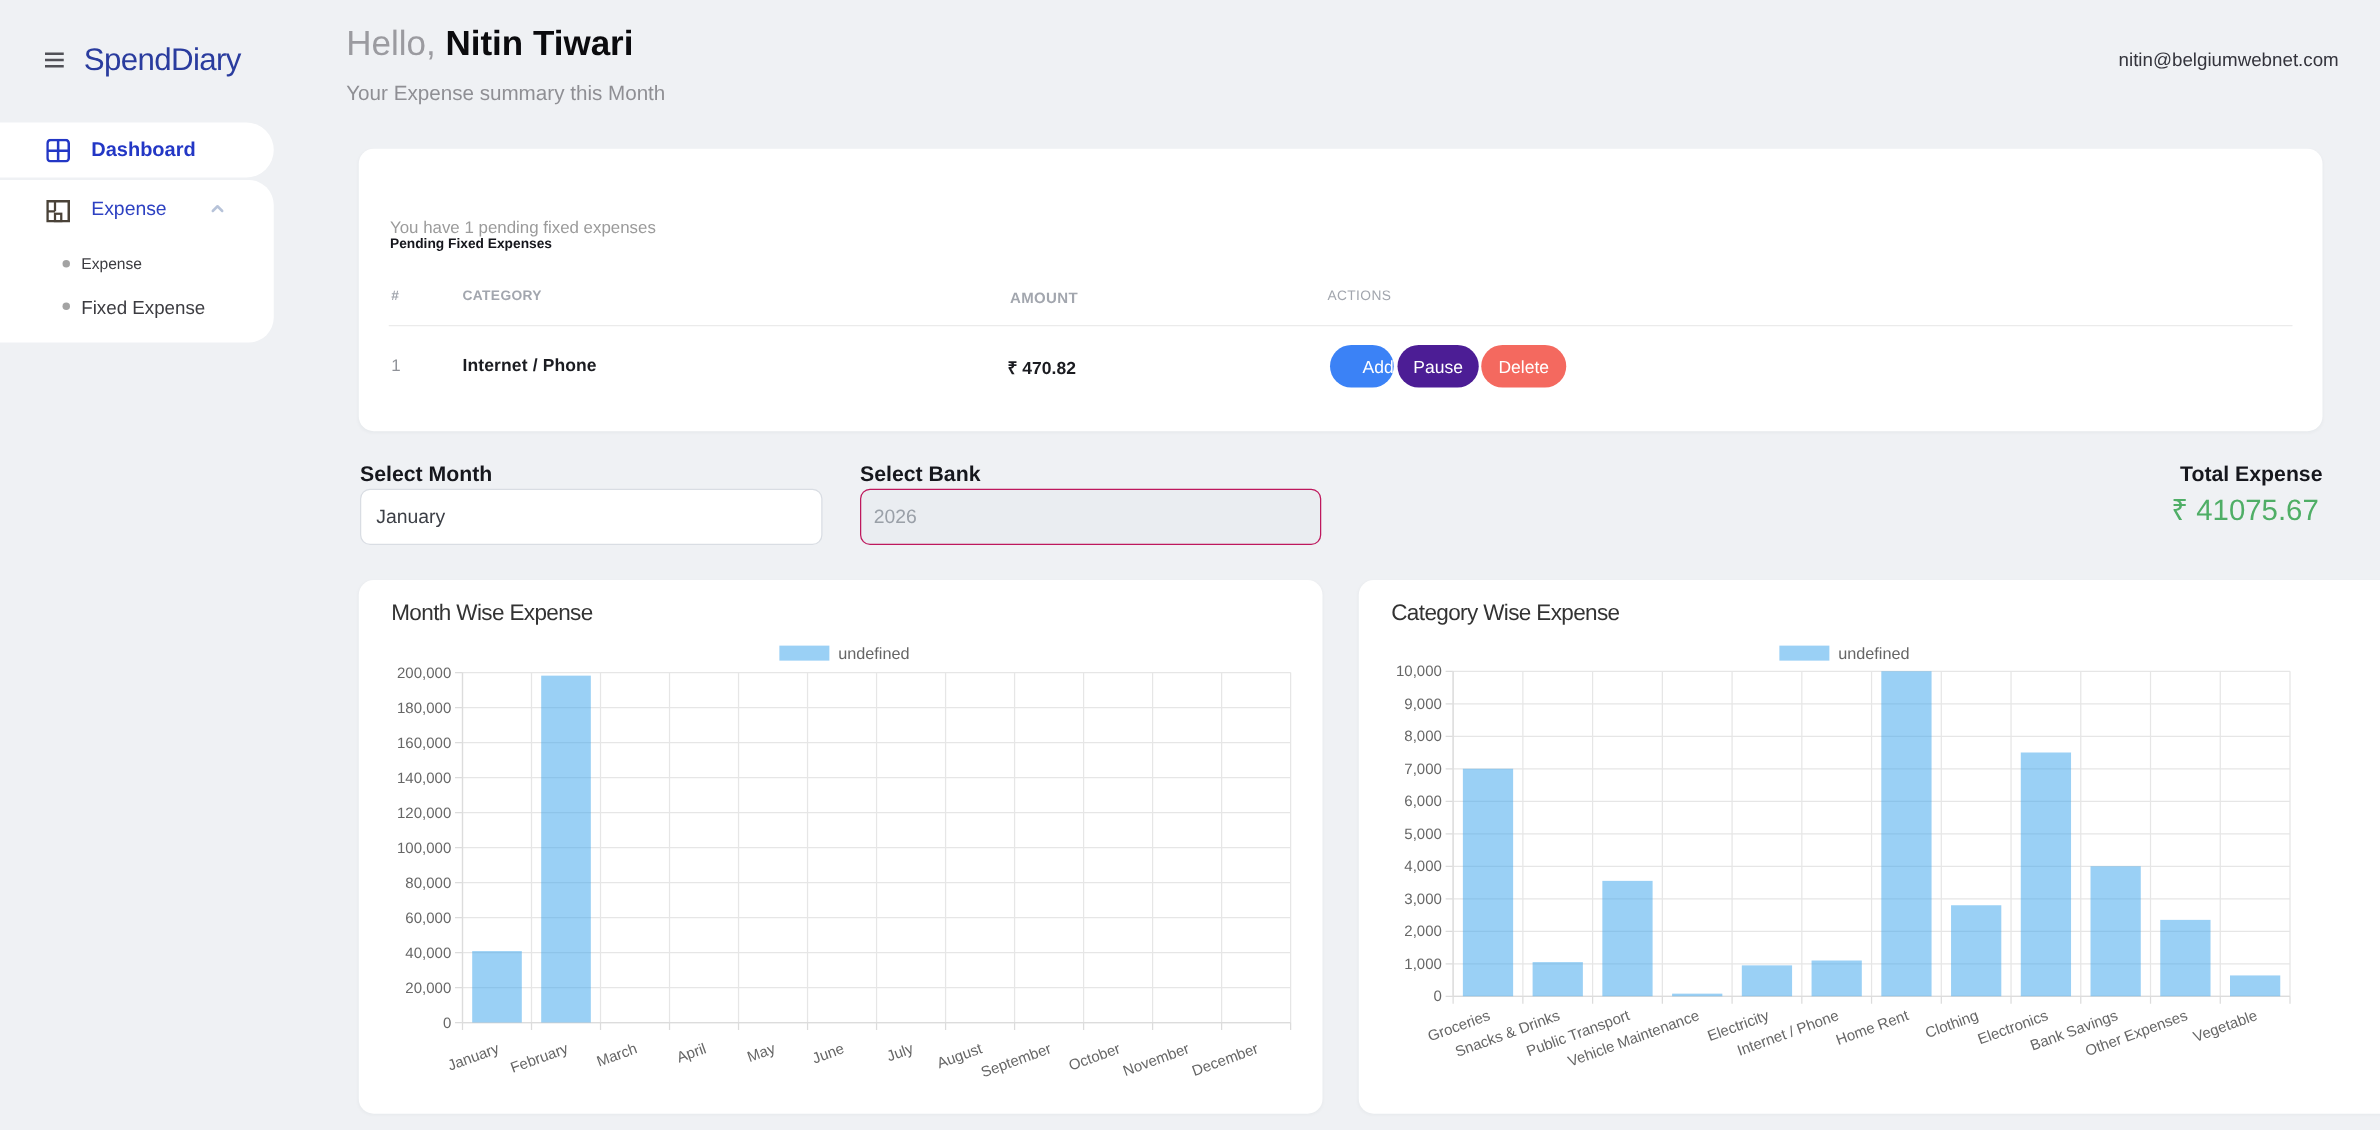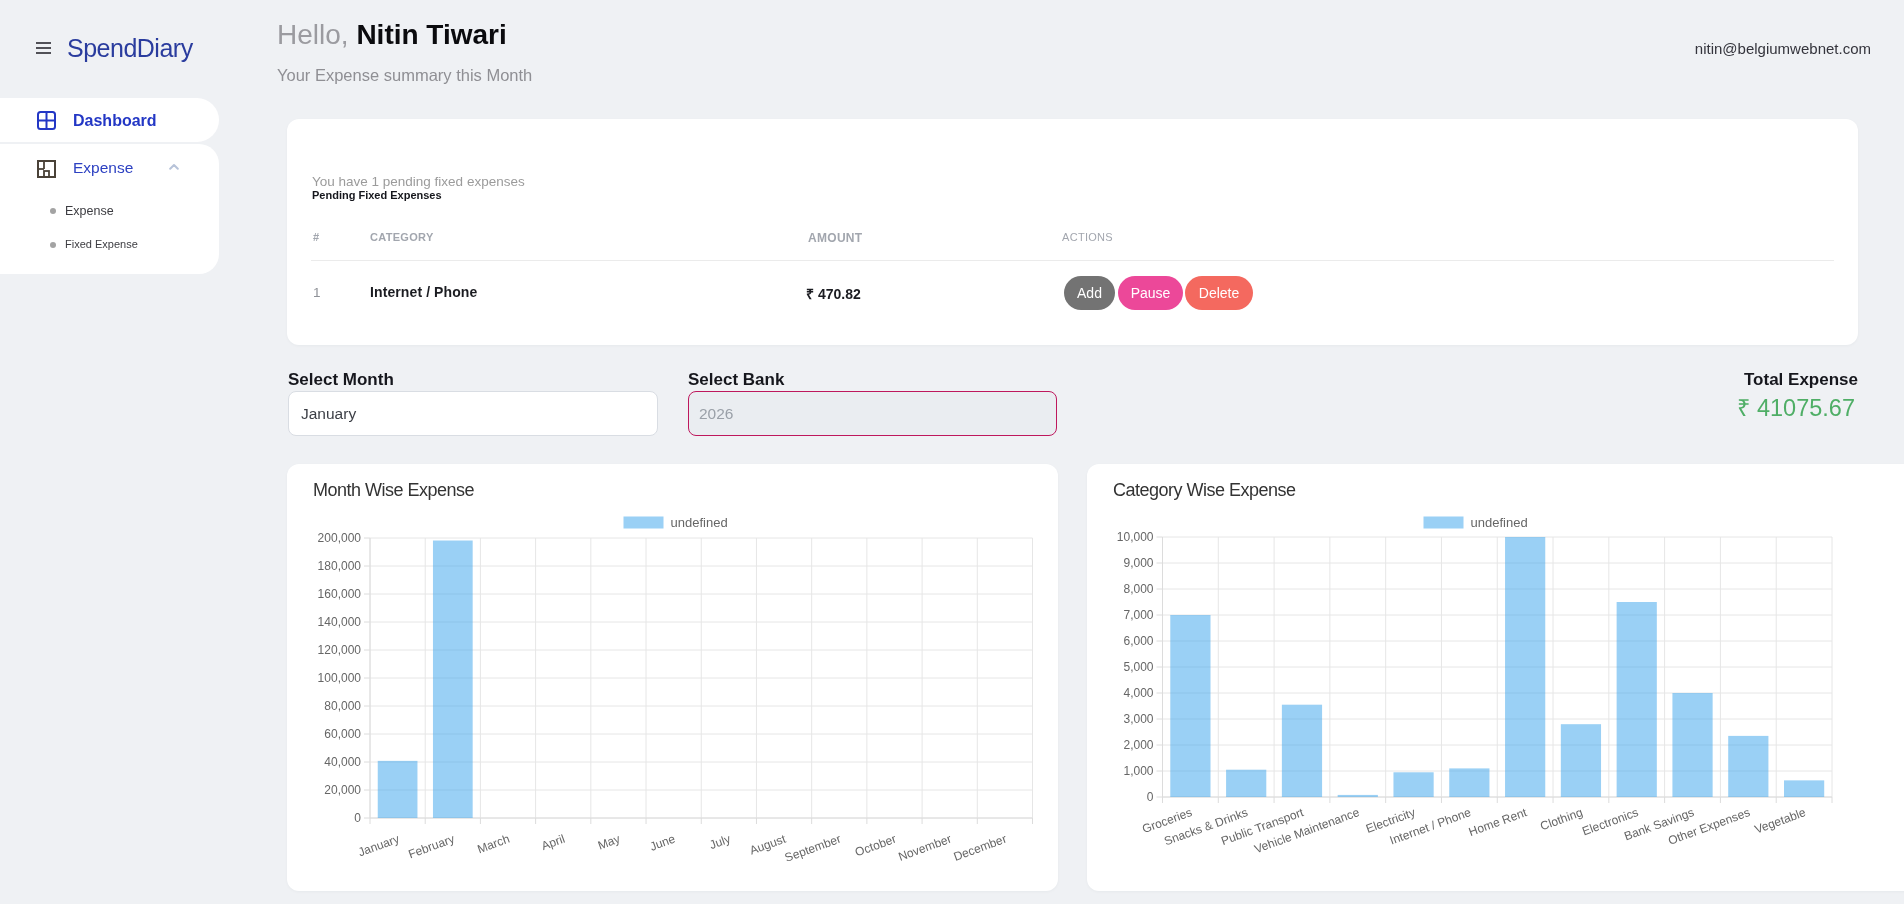--- a/index.html
+++ b/index.html
@@ -35,39 +35,39 @@
   <line x1="1" y1="9" x2="7" y2="9" stroke="#4a4238" stroke-width="1.8"></line>
   <rect x="7" y="11" width="5" height="6" fill="none" stroke="#4a4238" stroke-width="1.8"></rect>
 </svg>
 <div class="abs" style="left:73px;top:159px;font-size:15.5px;color:#2d41c2;">Expense</div>
 <svg class="abs" style="left:169px;top:163px;" width="10" height="8" viewBox="0 0 10 8">
   <polyline points="1.2,5.8 5,2 8.8,5.8" fill="none" stroke="#b7c3d9" stroke-width="2" stroke-linecap="round" stroke-linejoin="round"></polyline>
 </svg>
 <div class="abs" style="left:50px;top:208px;width:6px;height:6px;border-radius:50%;background:#a3a3a3;"></div>
 <div class="abs" style="left:65px;top:203.5px;font-size:12.5px;color:#3c3c41;">Expense</div>
 <div class="abs" style="left:50px;top:242px;width:6px;height:6px;border-radius:50%;background:#a3a3a3;"></div>
-<div class="abs" style="left:65px;top:237.5px;font-size:11px;color:#3c3c41;">Fixed Expense</div>
+<div class="abs" style="left:65px;top:237.5px;font-size:15px;color:#3c3c41;">Fixed Expense</div>
 
 <div class="abs" style="left:277px;top:19px;font-size:28px;color:#9b9ba0;">Hello, <span style="color:#0b0b0e;font-weight:bold;">Nitin Tiwari</span></div>
 <div class="abs" style="left:277px;top:66px;font-size:16.5px;color:#8f8f94;">Your Expense summary this Month</div>
 <div class="abs" style="right:33px;top:40px;font-size:15px;color:#34343c;">nitin@belgiumwebnet.com</div>
 
 <div class="card" style="left:287px;top:119px;width:1571px;height:226px;"></div>
 <div class="abs" style="left:312px;top:145px;font-size:11px;font-weight:bold;color:#15161c;margin-top:44px;">Pending Fixed Expenses</div>
 <div class="abs" style="left:312px;top:174px;font-size:13.5px;color:#9b9b9b;">You have 1 pending fixed expenses</div>
 <div class="abs" style="left:313px;top:231px;font-size:11px;font-weight:bold;color:#a2a6ae;letter-spacing:0.3px;">#</div>
 <div class="abs" style="left:370px;top:231px;font-size:11px;font-weight:bold;color:#a2a6ae;letter-spacing:0.3px;">CATEGORY</div>
 <div class="abs" style="left:808px;top:231px;font-size:12px;font-weight:bold;color:#a2a6ae;letter-spacing:0.3px;">AMOUNT</div>
 <div class="abs" style="left:1062px;top:231px;font-size:11px;font-weight:normal;color:#a2a6ae;letter-spacing:0.3px;">ACTIONS</div>
 <div class="abs" style="left:311px;top:260px;width:1523px;height:1px;background:#ebebeb;"></div>
 <div class="abs" style="left:313px;top:285px;font-size:13.5px;color:#8f9298;">1</div>
 <div class="abs" style="left:370px;top:284px;font-size:14px;font-weight:bold;color:#1b1c21;letter-spacing:0.1px;">Internet / Phone</div>
 <div class="abs" style="left:806px;top:284px;font-size:14px;font-weight:bold;color:#1b1c21;">₹ 470.82</div>
-<div class="abs" style="left:1064px;top:276px;width:51px;height:34px;background:#737373;border-radius:17px;color:#fff;font-size:14px;text-align:center;line-height:34px;">Add</div>
-<div class="abs" style="left:1118px;top:276px;width:65px;height:34px;background:#ec4899;border-radius:17px;color:#fff;font-size:14px;text-align:center;line-height:34px;">Pause</div>
+<div class="abs" style="left:1064px;top:276px;width:51px;height:34px;background:#3b82f6;border-radius:17px;color:#fff;font-size:14px;text-align:right;line-height:34px;">Add</div>
+<div class="abs" style="left:1118px;top:276px;width:65px;height:34px;background:#4c1d95;border-radius:17px;color:#fff;font-size:14px;text-align:center;line-height:34px;">Pause</div>
 <div class="abs" style="left:1185px;top:276px;width:68px;height:34px;background:#f4695f;border-radius:17px;color:#fff;font-size:14px;text-align:center;line-height:34px;">Delete</div>
 
 <div class="abs" style="left:288px;top:370px;font-size:17px;font-weight:bold;color:#16171d;">Select Month</div>
 <div class="abs" style="left:288px;top:391px;width:370px;height:45px;background:#fff;border:1px solid #d9dde3;border-radius:8px;font-size:15.5px;color:#3c3f46;line-height:43px;padding-left:12px;">January</div>
 <div class="abs" style="left:688px;top:370px;font-size:17px;font-weight:bold;color:#16171d;">Select Bank</div>
 <div class="abs" style="left:688px;top:391px;width:369px;height:45px;background:#eaedf1;border:1px solid #be185d;border-radius:8px;font-size:15.5px;color:#9aa0a8;line-height:43px;padding-left:10px;">2026</div>
 <div class="abs" style="right:46px;top:370px;font-size:17px;font-weight:bold;color:#16171d;">Total Expense</div>
 <div class="abs" style="right:49px;top:391px;font-size:23.5px;color:#4fae66;">₹ 41075.67</div>
 
 <div class="card" style="left:287px;top:464px;width:771px;height:427px;">

